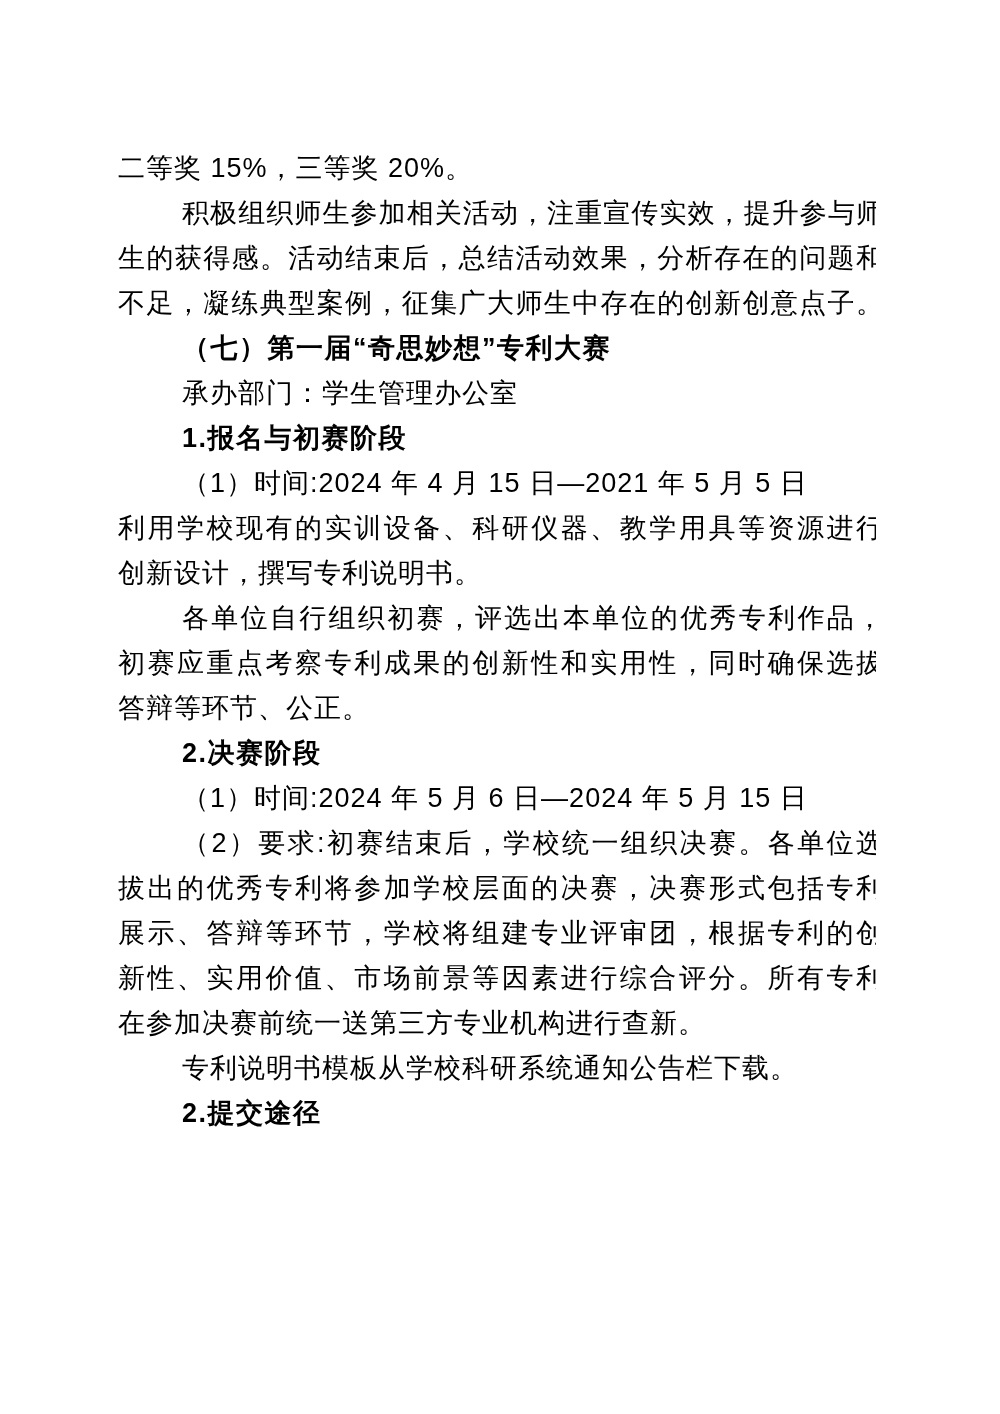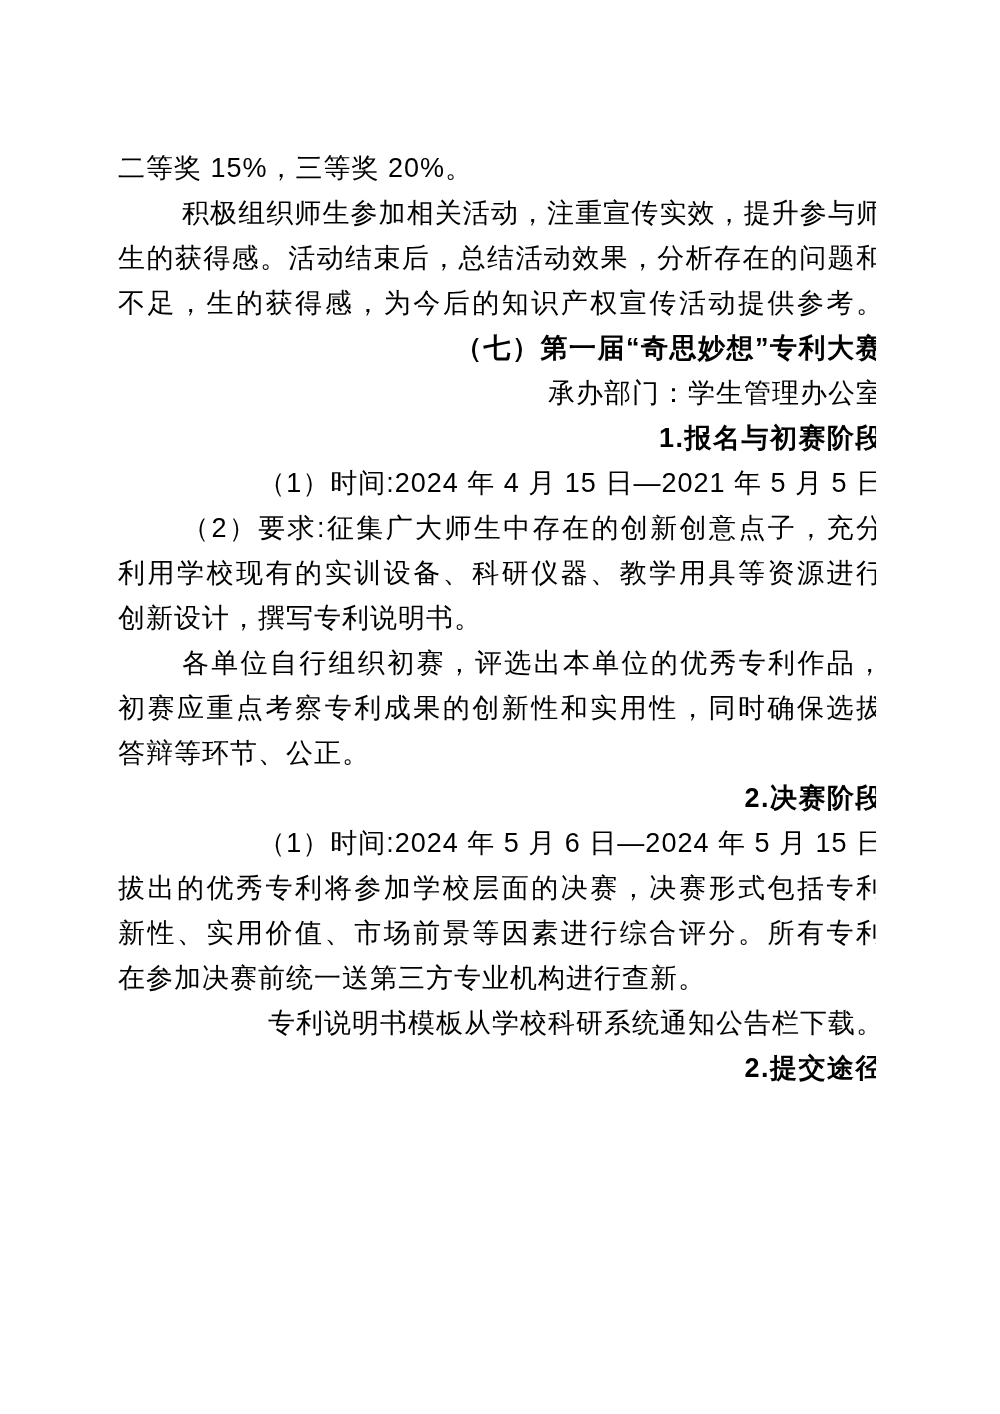--- a/index.html
+++ b/index.html
@@ -33,47 +33,47 @@
   }
   .line.full {
     white-space: normal;
     text-align: justify;
     text-align-last: justify;
     text-justify: inter-character;
     overflow: hidden;
   }
   .line.indent {
     padding-left: 64px;
-    text-align: right;
   }
   .line.bold {
     font-weight: bold;
     letter-spacing: 1.5px;
   }
 </style>
 </head>
 <body>
 
 <div class="page">
   <div class="content">
     <div class="line">二等奖 15%，三等奖 20%。</div>
     <div class="line indent full">积极组织师生参加相关活动，注重宣传实效，提升参与师</div>
     <div class="line full">生的获得感。活动结束后，总结活动效果，分析存在的问题和</div>
-    <div class="line full">不足，生的获得感，为今后的知识产权宣传活动提供参考。</div>
+    <div class="line full">不足，凝练典型案例，征集广大师生中存在的创新创意点子。</div>
     <div class="line indent bold">（七）第一届“奇思妙想”专利大赛</div>
     <div class="line indent">承办部门：学生管理办公室</div>
     <div class="line indent bold">1.报名与初赛阶段</div>
     <div class="line indent">（1）时间:2024 年 4 月 15 日—2021 年 5 月 5 日</div>
-    <div class="line indent full">（2）要求:征集广大师生中存在的创新创意点子，充分</div>
     <div class="line full">利用学校现有的实训设备、科研仪器、教学用具等资源进行</div>
     <div class="line">创新设计，撰写专利说明书。</div>
     <div class="line indent full">各单位自行组织初赛，评选出本单位的优秀专利作品，</div>
     <div class="line full">初赛应重点考察专利成果的创新性和实用性，同时确保选拔</div>
     <div class="line">答辩等环节、公正。</div>
     <div class="line indent bold">2.决赛阶段</div>
     <div class="line indent">（1）时间:2024 年 5 月 6 日—2024 年 5 月 15 日</div>
+    <div class="line indent full">（2）要求:初赛结束后，学校统一组织决赛。各单位选</div>
     <div class="line full">拔出的优秀专利将参加学校层面的决赛，决赛形式包括专利</div>
+    <div class="line full">展示、答辩等环节，学校将组建专业评审团，根据专利的创</div>
     <div class="line full">新性、实用价值、市场前景等因素进行综合评分。所有专利</div>
     <div class="line">在参加决赛前统一送第三方专业机构进行查新。</div>
     <div class="line indent">专利说明书模板从学校科研系统通知公告栏下载。</div>
     <div class="line indent bold">2.提交途径</div>
   </div>
 </div>
 
 </body></html>

